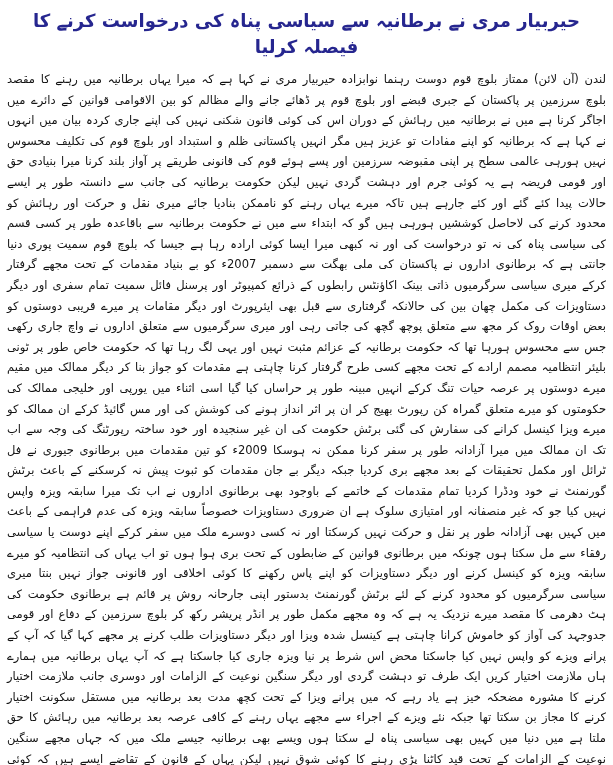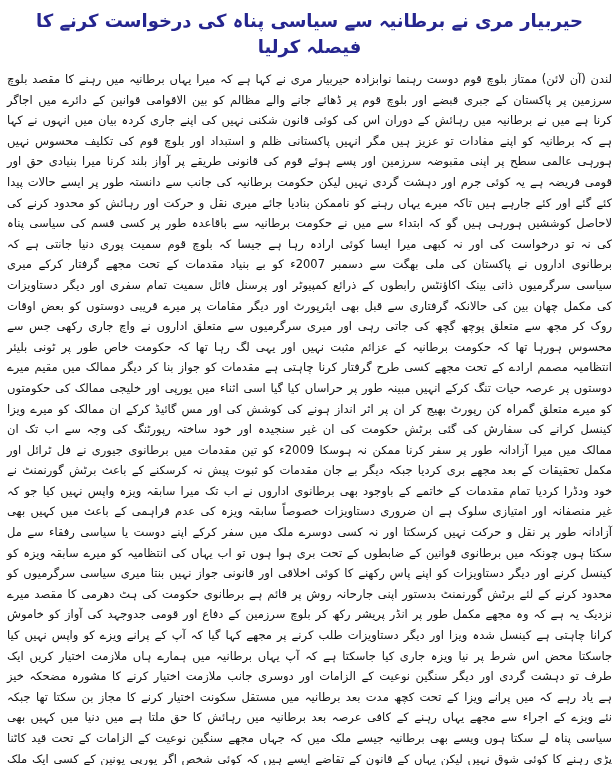--- a/index.html
+++ b/index.html
@@ -7,21 +7,21 @@
     padding: 0;
     width: 613px;
     height: 765px;
     background: #ffffff;
     overflow: hidden;
   }
   .page {
     box-sizing: border-box;
     width: 613px;
     height: 765px;
-    padding: 5px 1px 6px 7px;
+    padding: 5px 7px 6px 7px;
     background: #ffffff;
     font-family: "DejaVu Sans", sans-serif;
   }
   .headline {
     direction: rtl;
     text-align: center;
     font-size: 18px;
     font-weight: bold;
     color: #26268F;
     margin: 3px 0 9px 0;

